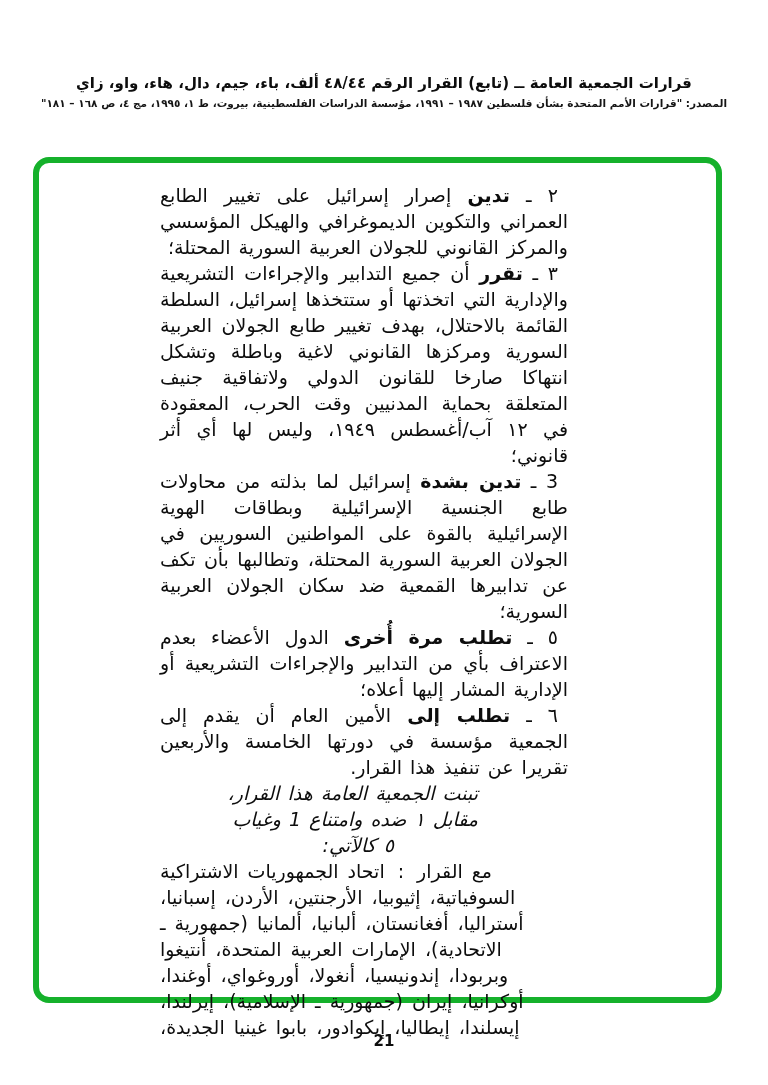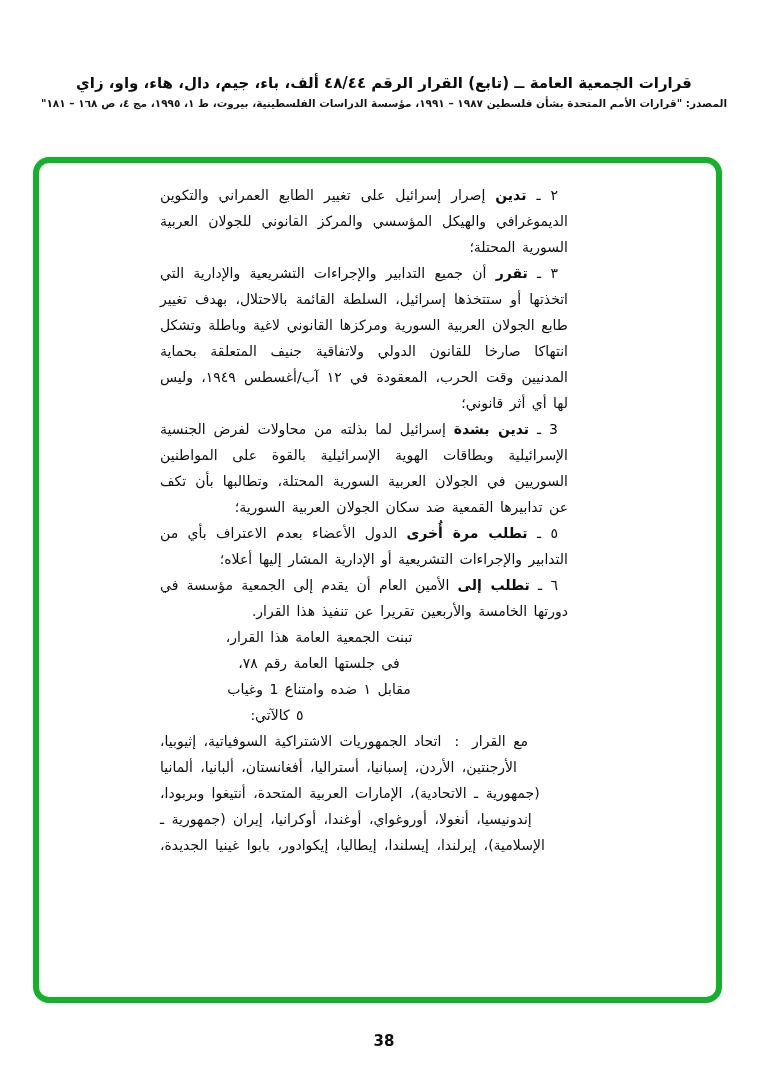--- a/index.html
+++ b/index.html
@@ -47,37 +47,38 @@
     border: 6px solid #15b12b;
     border-radius: 16px;
     box-sizing: content-box;
   }
   
   .content {
     position: absolute;
     top: 182px;
     right: 200px;
     width: 408px;
-    font-size: 14px;
+    font-size: 19px;
     line-height: 26px;
     word-spacing: 2px;
   }
   .para {
     margin: 0;
     text-align: justify;
     text-indent: 10px;
   }
   .pverb { font-weight: bold; }
   
   .adoption {
     margin: 0 90px 0 0;
   }
   .adoption-line {
     white-space: nowrap;
-    text-align: center;
+    text-align: right;
+    font-style: italic;
   }
   .adoption-line.indent {
     padding-right: 84px;
   }
   
   .vote {
     width: 408px;
     padding-right: 15px;
     text-indent: -15px;
     box-sizing: border-box;
@@ -109,32 +110,31 @@
   </div>
 
   <div class="frame"></div>
 
   <div class="content">
 
     <p class="para"><span>٢ ـ </span><span class="pverb">تدين</span><span> إصرار إسرائيل على تغيير الطابع العمراني والتكوين الديموغرافي والهيكل المؤسسي والمركز القانوني للجولان العربية السورية المحتلة؛</span></p>
 
     <p class="para"><span>٣ ـ </span><span class="pverb">تقرر</span><span> أن جميع التدابير والإجراءات التشريعية والإدارية التي اتخذتها أو ستتخذها إسرائيل، السلطة القائمة بالاحتلال، بهدف تغيير طابع الجولان العربية السورية ومركزها القانوني لاغية وباطلة وتشكل انتهاكا صارخا للقانون الدولي ولاتفاقية جنيف المتعلقة بحماية المدنيين وقت الحرب، المعقودة في ١٢ آب/أغسطس ١٩٤٩، وليس لها أي أثر قانوني؛</span></p>
 
-    <p class="para"><span>3 ـ </span><span class="pverb">تدين بشدة</span><span> إسرائيل لما بذلته من محاولات لفرض الجنسية الإسرائيلية وبطاقات الهوية الإسرائيلية بالقوة على المواطنين السوريين في الجولان العربية السورية المحتلة، وتطالبها بأن تكف عن تدابيرها القمعية ضد سكان الجولان العربية السورية؛</span></p>
+    <p class="para"><span>3 ـ </span><span class="pverb">تدين بشدة</span><span> إسرائيل لما بذلته من محاولات طابع الجنسية الإسرائيلية وبطاقات الهوية الإسرائيلية بالقوة على المواطنين السوريين في الجولان العربية السورية المحتلة، وتطالبها بأن تكف عن تدابيرها القمعية ضد سكان الجولان العربية السورية؛</span></p>
 
     <p class="para"><span>٥ ـ </span><span class="pverb">تطلب مرة أُخرى</span><span> الدول الأعضاء بعدم الاعتراف بأي من التدابير والإجراءات التشريعية أو الإدارية المشار إليها أعلاه؛</span></p>
 
     <p class="para"><span>٦ ـ </span><span class="pverb">تطلب إلى</span><span> الأمين العام أن يقدم إلى الجمعية مؤسسة في دورتها الخامسة والأربعين تقريرا عن تنفيذ هذا القرار.</span></p>
 
     <div class="adoption">
       <div class="adoption-line">تبنت الجمعية العامة هذا القرار،</div>
-      <div class="adoption-line">في جلستها العامة رقم ٧٨،</div>
       <div class="adoption-line">مقابل ١ ضده وامتناع 1 وغياب</div>
       <div class="adoption-line indent">٥ كالآتي:</div>
     </div>
 
     <div class="vote"><span class="vote-label">مع القرار</span><span class="vote-colon">:</span><span class="vote-countries">اتحاد الجمهوريات الاشتراكية السوفياتية، إثيوبيا، الأرجنتين، الأردن، إسبانيا، أستراليا، أفغانستان، ألبانيا، ألمانيا (جمهورية ـ الاتحادية)، الإمارات العربية المتحدة، أنتيغوا وبربودا، إندونيسيا، أنغولا، أوروغواي، أوغندا، أوكرانيا، إيران (جمهورية ـ الإسلامية)، إيرلندا، إيسلندا، إيطاليا، إيكوادور، بابوا غينيا الجديدة،</span></div>
 
   </div>
 
-  <div class="page-number">38</div>
+  <div class="page-number">21</div>
 
 </div>
 
 </body></html>

